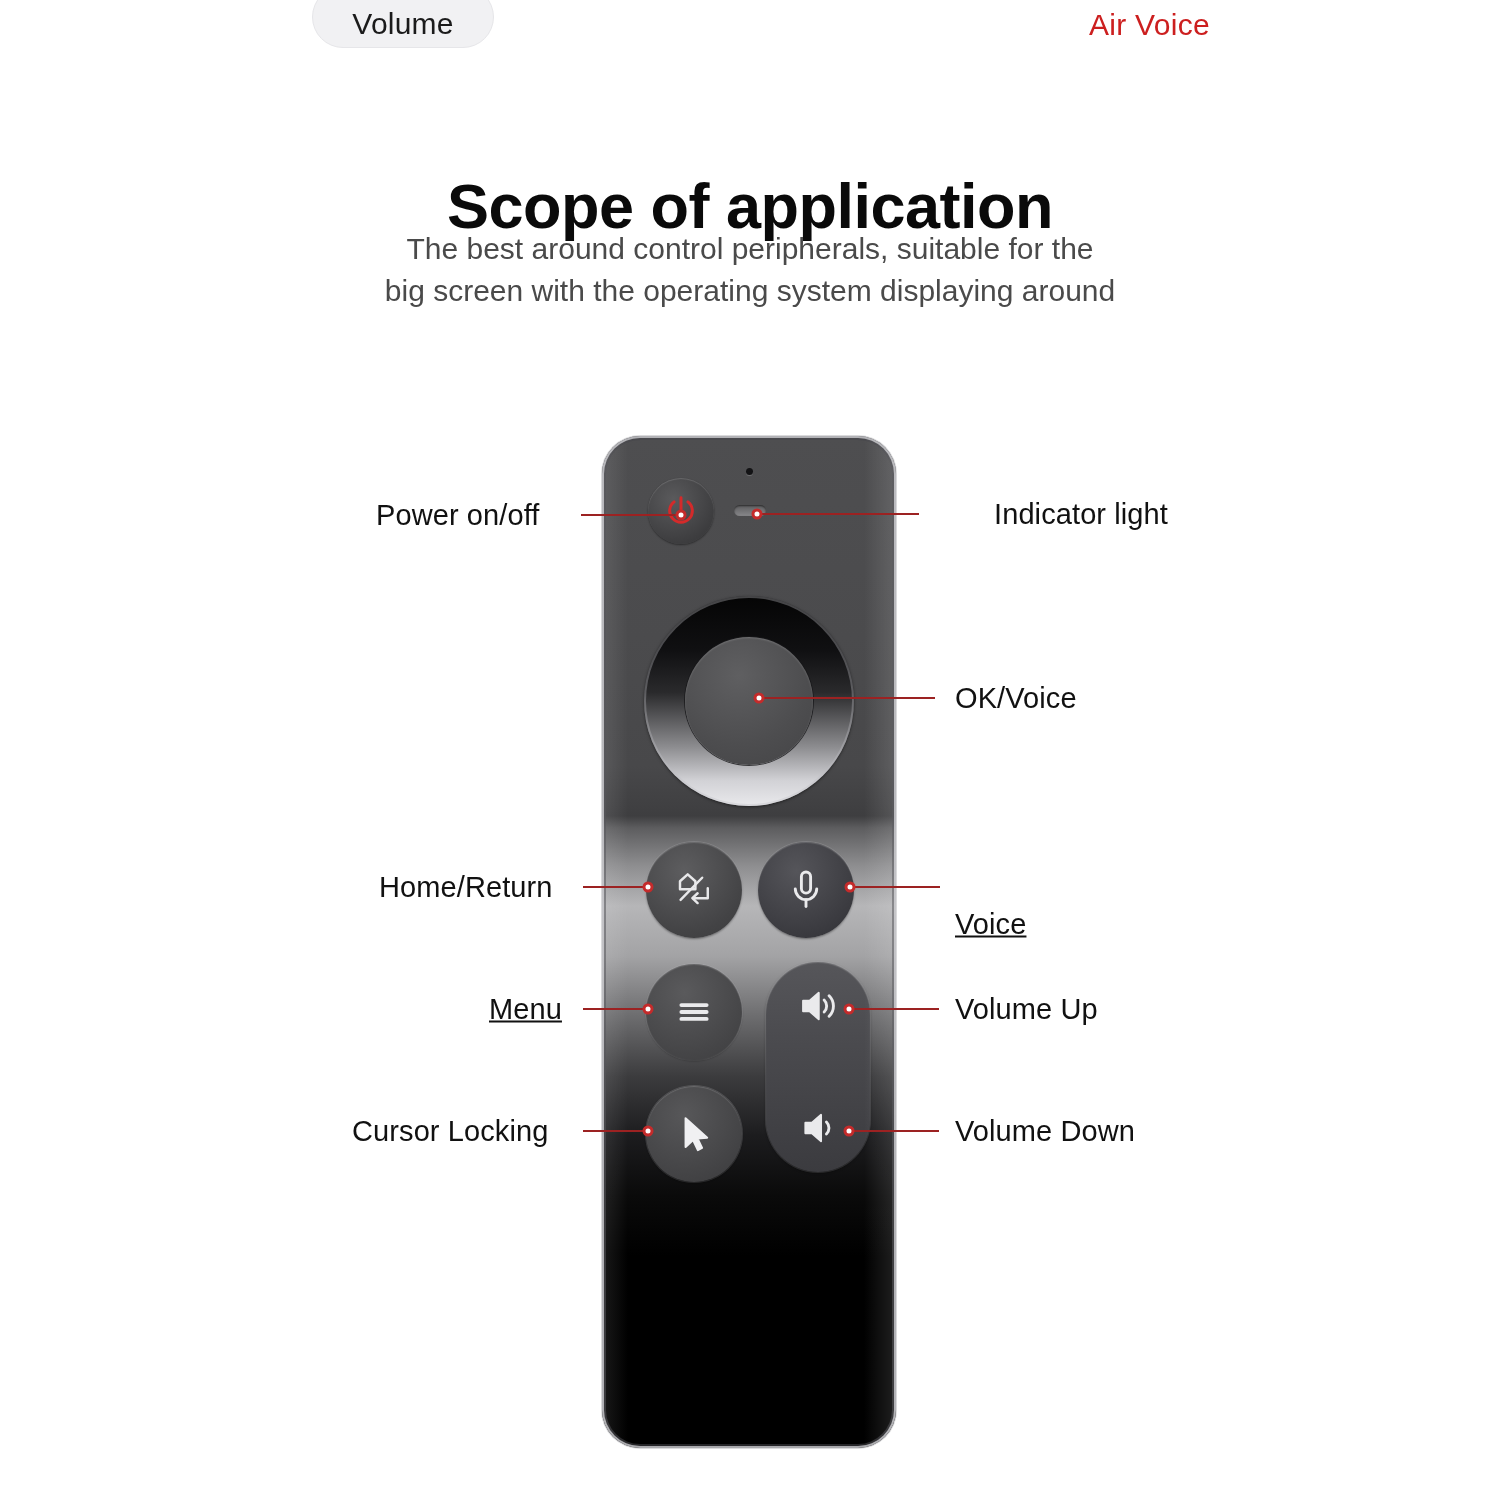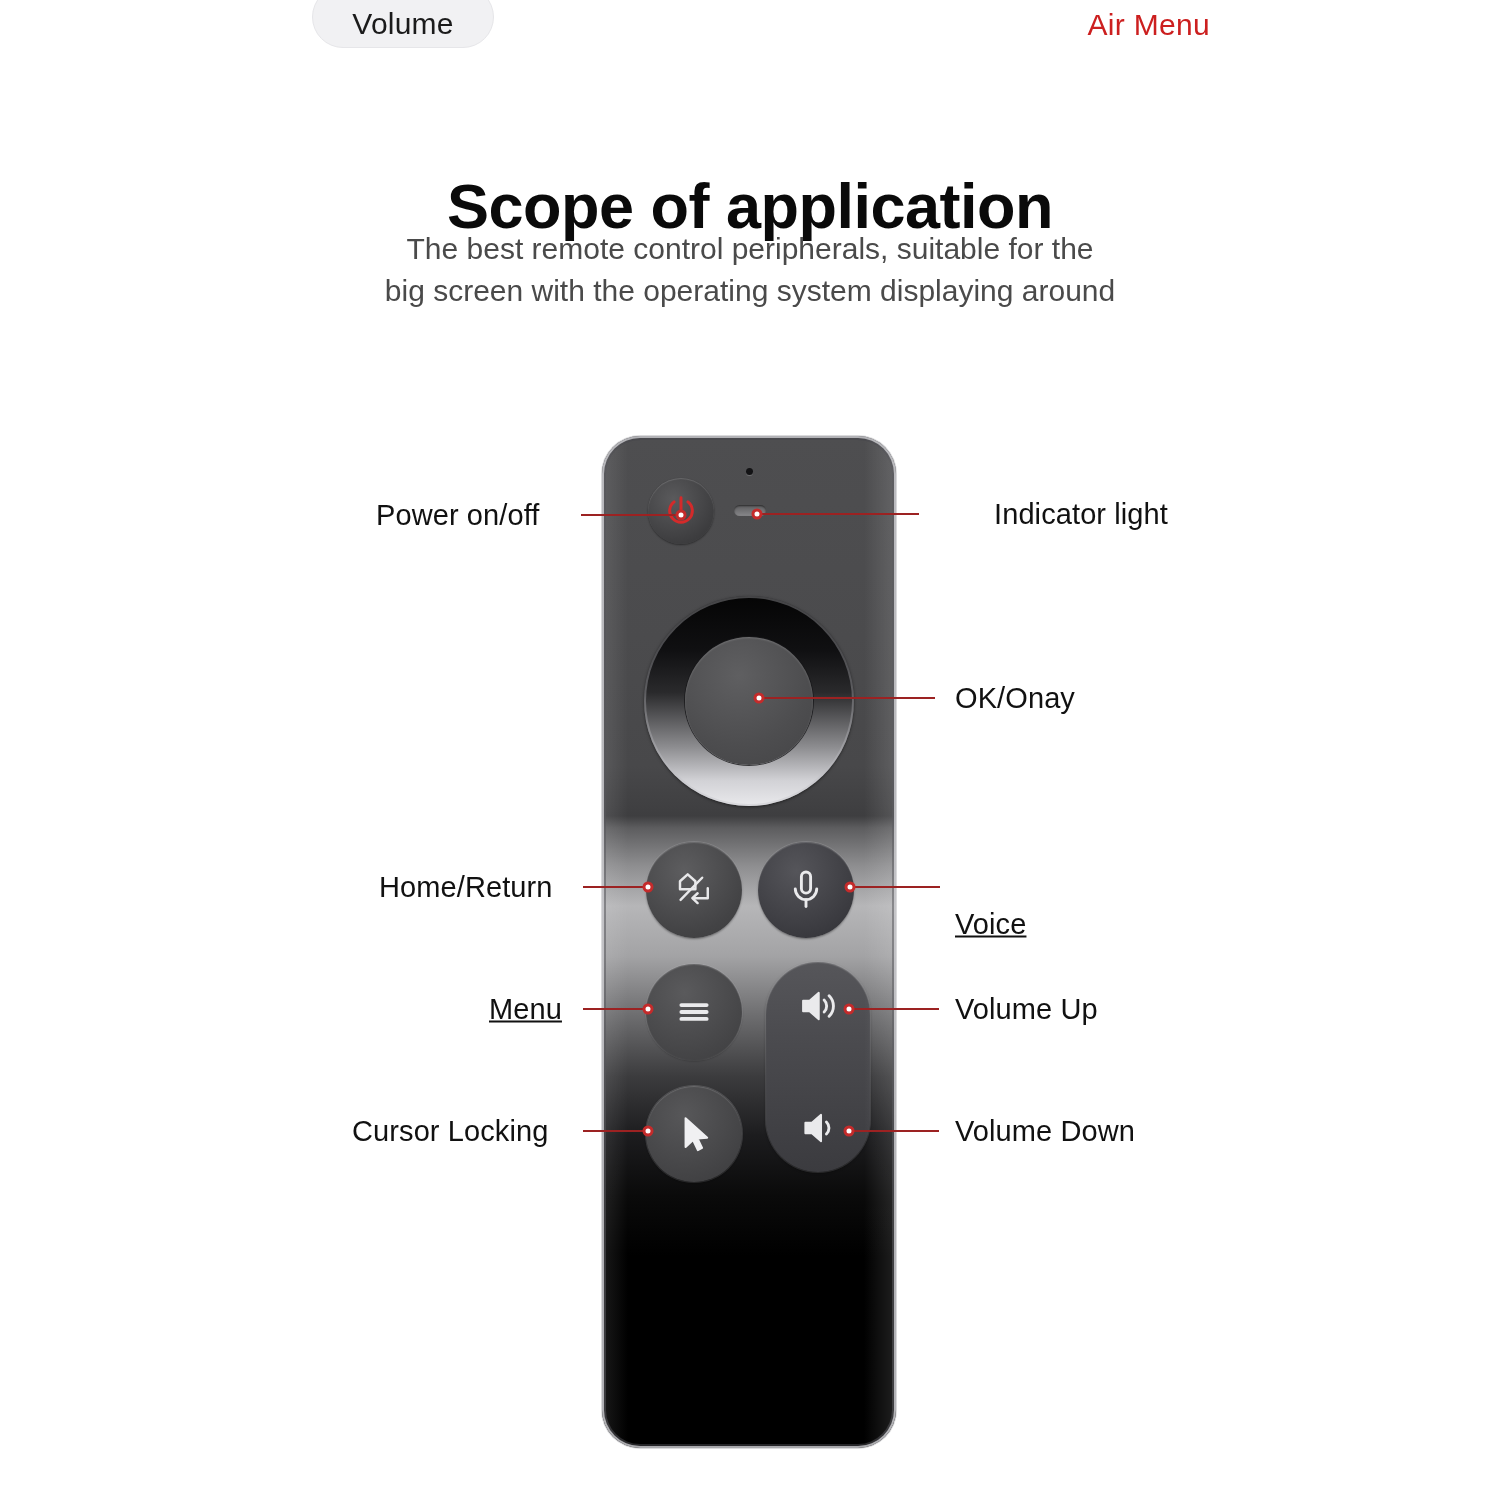--- a/index.html
+++ b/index.html
@@ -279,25 +279,25 @@
 </style>
 </head>
 <body>
 
 <div id="page">
 
   <div class="purpose-pill">
     <span>Volume</span>
   </div>
 
-  <div class="brand">Air Menu</div>
+  <div class="brand">Air Voice</div>
 
   <div class="title">Scope of application</div>
   <div class="subtitle">
-    <span>The best remote control peripherals, suitable for the</span>
+    <span>The best around control peripherals, suitable for the</span>
     <span class="l2">big screen with the operating system displaying around</span>
   </div>
 
   <div class="remote">
 
     <div class="pinhole"></div>
 
     <div class="indicator-slot"></div>
 
     <div class="power-btn">
@@ -385,18 +385,18 @@
 
   <div class="leader" style="left:849px; top:1131px; width:90px;"></div>
   <div class="dot" style="left:849px; top:1131px;"></div>
 
   <div class="callout left" style="left:376px; top:515px;">Power on/off</div>
   <div class="callout left" style="left:379px; top:887px;">Home/Return</div>
   <div class="callout left" style="left:489px; top:1009px;text-decoration:underline;">Menu</div>
   <div class="callout left" style="left:352px; top:1131px;">Cursor Locking</div>
 
   <div class="callout right" style="left:951px; top:514px;margin-left:43px;">Indicator light</div>
-  <div class="callout right" style="left:955px; top:698px;">OK/Onay</div>
+  <div class="callout right" style="left:955px; top:698px;">OK/Voice</div>
   <div class="callout right" style="left:955px; top:924px;text-decoration:underline;">Voice</div>
   <div class="callout right" style="left:955px; top:1009px;">Volume Up</div>
   <div class="callout right" style="left:955px; top:1131px;">Volume Down</div>
 
 </div>
 
 </body></html>

